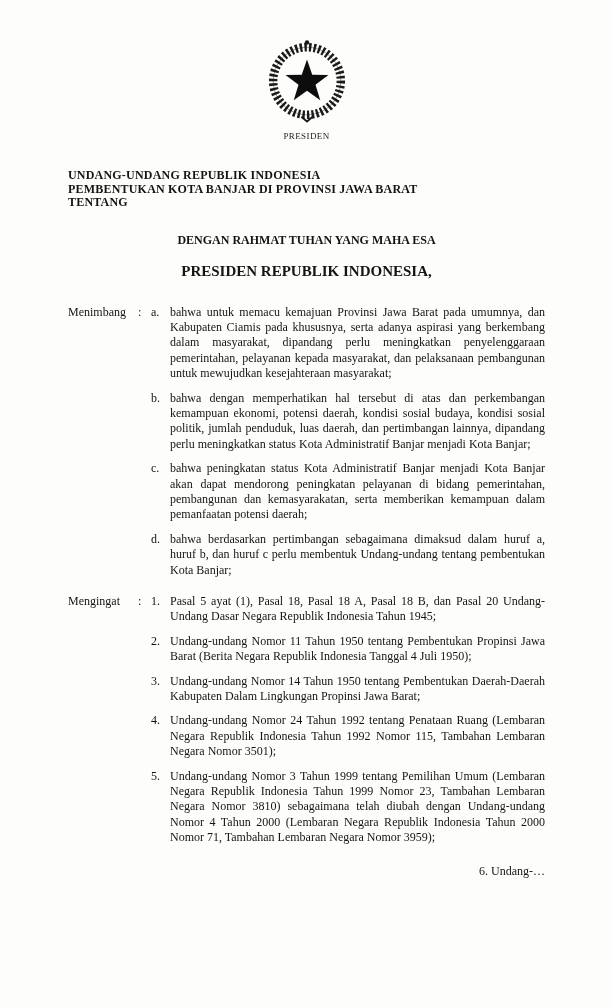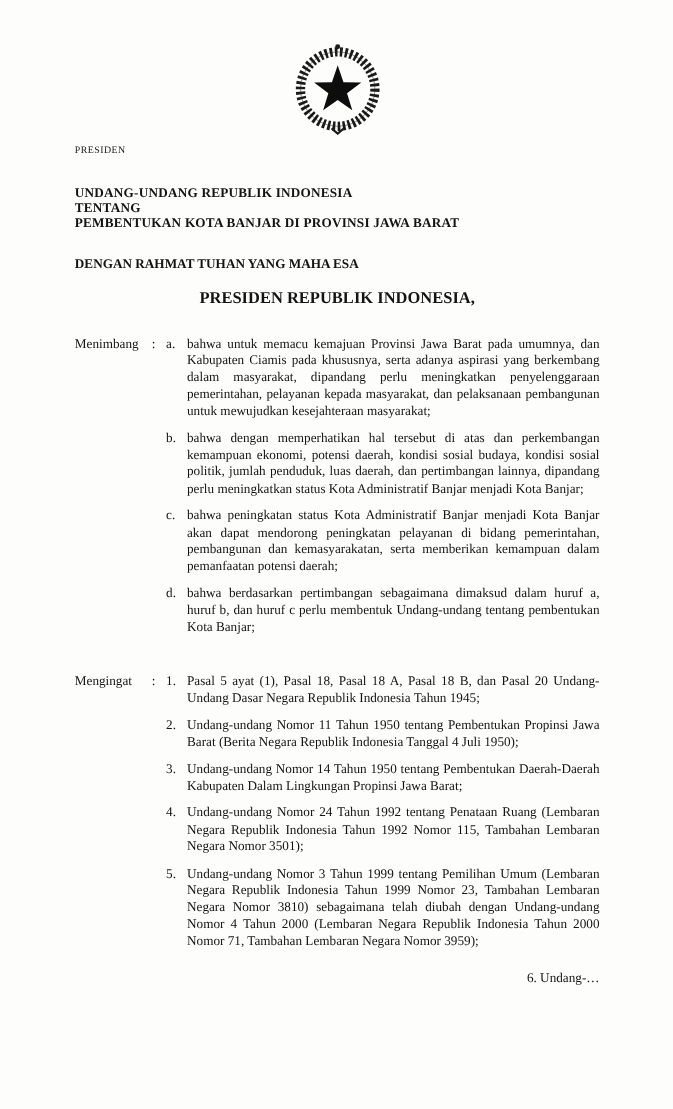--- a/index.html
+++ b/index.html
@@ -13,53 +13,54 @@
   }
   .page {
     width: 612px;
     height: 1008px;
     background: #fdfdfb;
     padding: 34px 67px 30px 68px;
   }
   .seal { width: 94px; margin: 0 auto; text-align: center; }
   .seal svg { display: block; }
   .caption {
+    text-align: center;
     margin-top: 3px;
     font-size: 9px;
     line-height: 11px;
     letter-spacing: 0.4px;
     color: #1c1c1c;
   }
   .title-block {
     text-align: left;
     font-weight: bold;
     font-size: 12px;
     line-height: 13.5px;
     letter-spacing: 0.2px;
     margin-top: 27px;
   }
   .invocation {
-    text-align: left;
+    text-align: center;
     font-weight: bold;
     font-size: 12px;
     margin-top: 23px;
   }
   .authority {
     text-align: center;
     font-weight: bold;
     font-size: 15px;
     margin-top: 15px;
   }
   .clause-section {
     display: flex;
     font-size: 12px;
     line-height: 15.4px;
     margin-top: 25px;
   }
-  .clause-section.mengingat { margin-top: 34px; font-family: Liberation Serif, serif; }
+  .clause-section.mengingat { margin-top: 16px; font-family: Liberation Serif, serif; }
   .clause-label { width: 70px; flex-shrink: 0; }
   .clause-colon { width: 13px; flex-shrink: 0; }
   .clause-items { flex: 1; }
   .clause-item { display: flex; margin-bottom: 9px; }
   .clause-item:last-child { margin-bottom: 0; }
   .clause-item .marker { width: 19px; flex-shrink: 0; }
   .clause-item .text { flex: 1; text-align: justify; }
   .continuation {
     font-size: 12px;
     text-align: right;
@@ -80,22 +81,22 @@
       <path d="M44,88 L50,93 L56,88" fill="none" stroke="#1b1b1b" stroke-width="2"></path>
     </svg>
   </div>
 
   <div class="caption">
     <div>PRESIDEN</div>
   </div>
 
   <div class="title-block">
     <div>UNDANG-UNDANG REPUBLIK INDONESIA</div>
+    <div>PEMBENTUKAN KOTA BANJAR DI PROVINSI JAWA BARAT</div>
     <div>TENTANG</div>
-    <div>PEMBENTUKAN KOTA BANJAR DI PROVINSI JAWA BARAT</div>
   </div>
 
   <div class="invocation">DENGAN RAHMAT TUHAN YANG MAHA ESA</div>
   <div class="authority">PRESIDEN REPUBLIK INDONESIA,</div>
 
   <div class="clause-section">
     <div class="clause-label">Menimbang</div>
     <div class="clause-colon">:</div>
     <div class="clause-items">
       <div class="clause-item">

